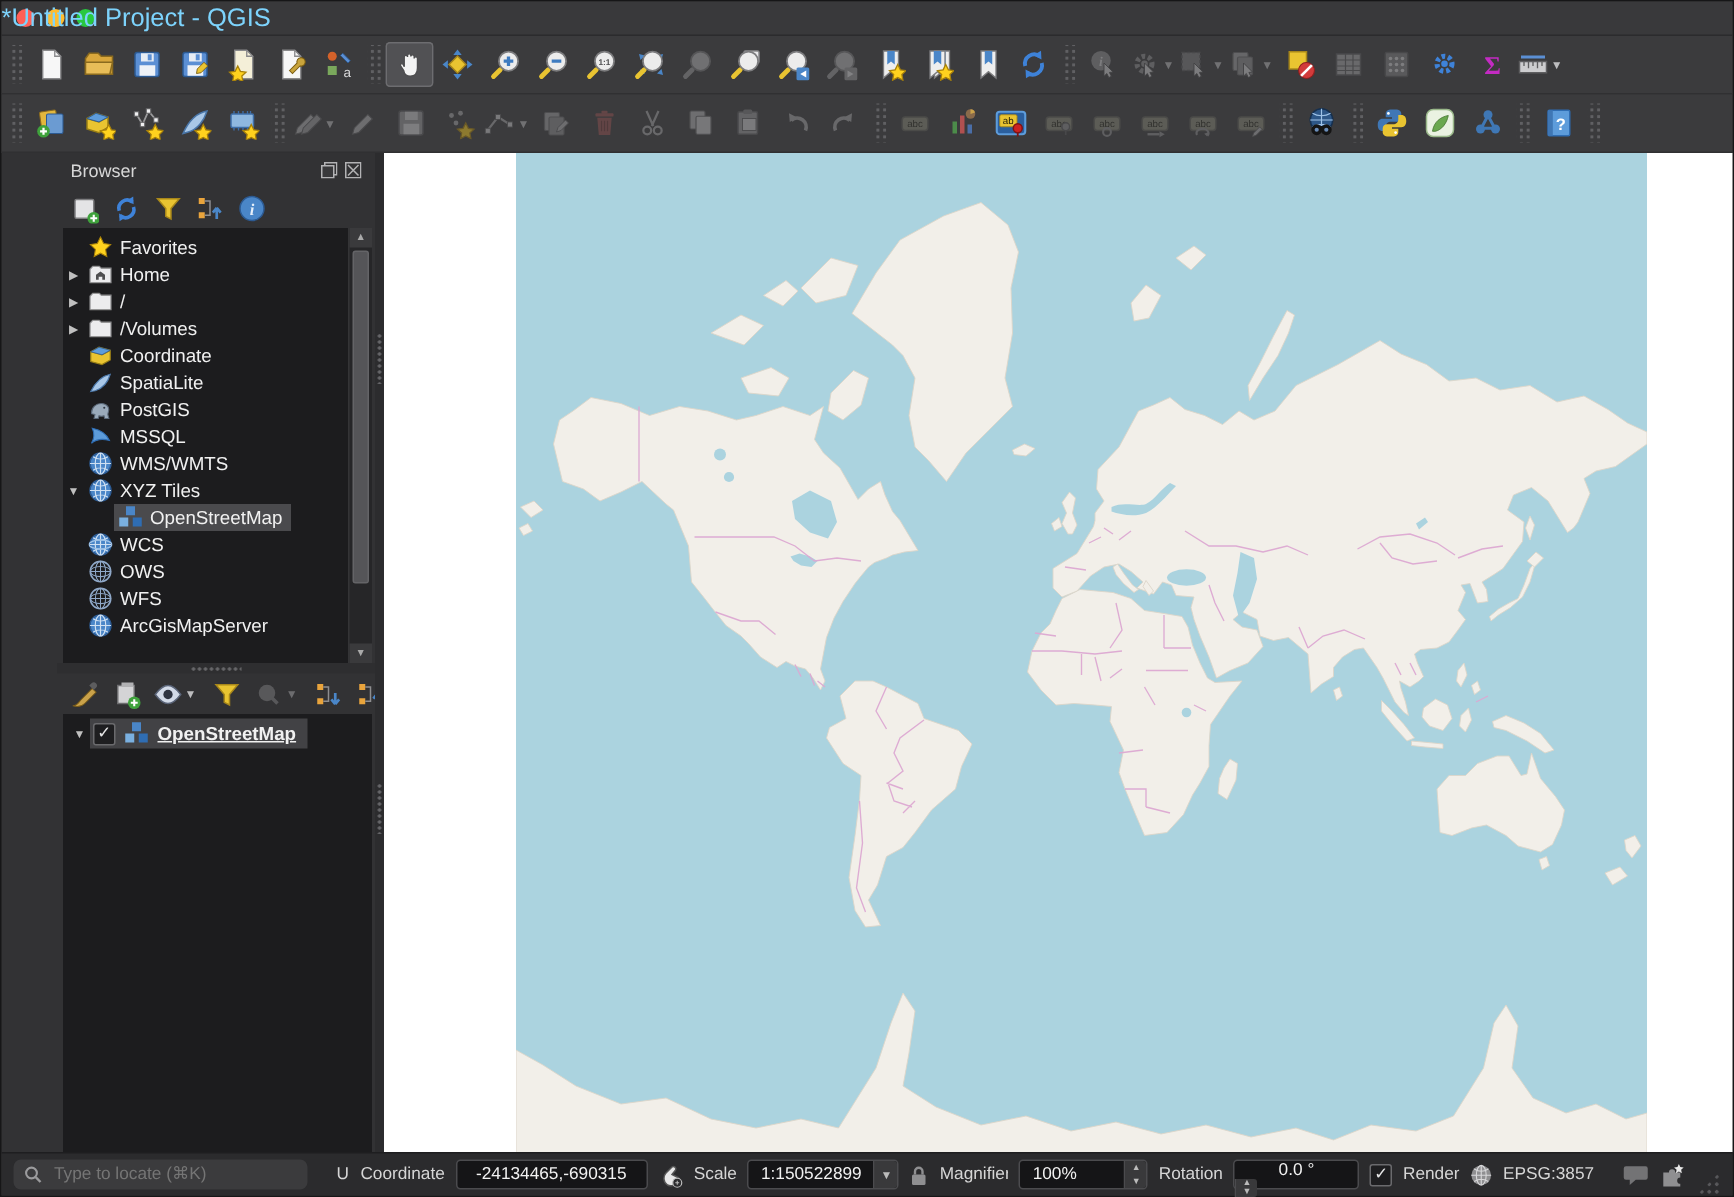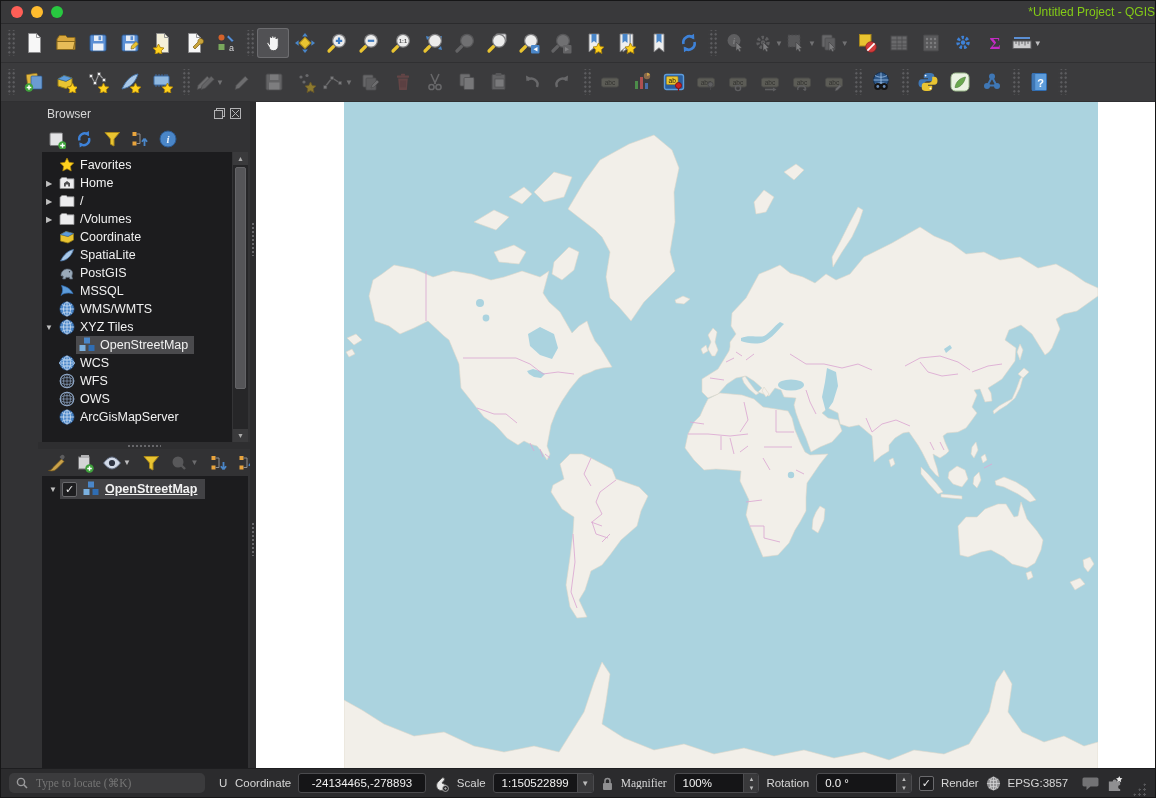--- a/index.html
+++ b/index.html
@@ -2,21 +2,21 @@
 <html><head>
 <meta charset="utf-8">
 <style>
   html,body{margin:0;padding:0;}
   body{width:1156px;height:798px;background:#232325;font-family:"Liberation Sans",sans-serif;overflow:hidden;-webkit-user-select:none;user-select:none;}
   .window{position:absolute;inset:0;display:flex;flex-direction:column;border:1px solid #161617;box-sizing:border-box;background:#323234;}
   
   .titlebar{height:22px;flex:0 0 22px;background:#39393b;border-bottom:1px solid #2b2b2d;display:flex;align-items:center;position:relative;}
   .lights{display:flex;gap:8px;padding-left:10px;}
   .light{width:12px;height:12px;border-radius:50%;}
-  .title{position:absolute;left:0;right:0;text-align:right;font-size:12px;color:#84cc16;pointer-events:none;}
+  .title{position:absolute;left:0;right:0;text-align:left;font-size:17px;color:#7dd3fc;pointer-events:none;}
   
   .toolbar{height:38px;flex:0 0 38px;background:#3b3b3d;border-bottom:1px solid #303032;display:flex;align-items:center;padding:0 2px;overflow:hidden;}
   .tb-handle{width:9px;height:26px;margin:0 3px;background-image:radial-gradient(#606063 1px,transparent 1.3px);background-size:4.5px 4.5px;background-position:1px 2px;flex:0 0 auto;}
   .tbtn{height:30px;min-width:32px;border-radius:3px;display:flex;align-items:center;justify-content:center;flex:0 0 auto;}
   .tbtn svg{display:block;}
   .tbtn.active{background:#515154;box-shadow:inset 0 0 0 1px #6d6d70;}
   .tbtn.disabled{opacity:.42;}
   .dd-arrow{font-size:8px;color:#bdbdbf;margin-left:1px;margin-right:2px;}
   
   .main{flex:1;display:flex;min-height:0;padding-left:37px;}
@@ -49,21 +49,21 @@
   .lrow .rowbody{display:flex;align-items:center;height:20px;padding:0 8px 0 2px;background:#424245;}
   .checkbox{width:13px;height:13px;background:#1e1e20;border:1px solid #6a6a6d;border-radius:2px;color:#e8e8e8;font-size:11px;line-height:12px;text-align:center;margin-right:6px;}
   .layer-label{font-weight:bold;text-decoration:underline;}
   .lrow .ticon{width:17px;height:16px;margin-right:5px;}
   
   .canvas{flex:1;background:#ffffff;position:relative;overflow:hidden;}
   .canvas svg{position:absolute;left:88px;top:0;}
   
   .statusbar{height:28px;flex:0 0 28px;background:#2b2b2d;border-top:1px solid #1e1e20;display:flex;align-items:center;font-size:11.5px;color:#d6d6d6;padding:0 8px;gap:7px;}
   .locator{width:182px;height:20px;background:#3b3b3d;border-radius:5px;display:flex;align-items:center;gap:6px;padding:0 7px;flex:0 0 auto;}
-  .locator input{background:transparent;border:none;outline:none;color:#9b9b9d;font-size:11.5px;width:140px;font-family:Liberation Serif, serif;}
+  .locator input{background:transparent;border:none;outline:none;color:#9b9b9d;font-size:11.5px;width:140px;font-family:Liberation Sans, sans-serif;}
   .sb-label{color:#d6d6d6;white-space:nowrap;overflow:hidden;}
   .clip-u{width:9px;overflow:hidden;white-space:nowrap;}
   .sbox{height:20px;background:#151517;border:1px solid #4b4b4e;border-radius:3px;color:#f2f2f2;display:flex;align-items:center;box-sizing:border-box;}
   .sbox .val{padding:0 8px;white-space:nowrap;}
   .combo-arrow{width:15px;align-self:stretch;border-left:1px solid #4b4b4e;display:flex;align-items:center;justify-content:center;font-size:8px;color:#bbb;background:#39393b;border-radius:0 2px 2px 0;}
   .spinner{width:14px;align-self:stretch;display:flex;flex-direction:column;border-left:1px solid #4b4b4e;background:#39393b;border-radius:0 2px 2px 0;}
   .spinner div{flex:1;display:flex;align-items:center;justify-content:center;font-size:6px;color:#bbb;}
   .grow{flex:1;}
   .grip-corner{width:16px;height:16px;background-image:radial-gradient(#58585b 1px,transparent 1.2px);background-size:5px 5px;background-position:1px 1px;clip-path:polygon(100% 0,100% 100%,0 100%);align-self:flex-end;}
 </style>
@@ -742,33 +742,33 @@
               </div>
               <div class="trow">
                 <span class="arrow"></span>
                 <span class="rowbody">
                   <span class="ticon"><svg width="16" height="16" viewBox="0 0 16 16">
                       <circle cx="8" cy="8" r="6.8" fill="none" stroke="#8fa8c8" stroke-width="1.1"></circle>
                       <path d="M1.2 8h13.6M8 1.2v13.6" stroke="#8fa8c8" stroke-width="0.7"></path>
                       <ellipse cx="8" cy="8" rx="3.4" ry="6.8" fill="none" stroke="#8fa8c8" stroke-width="0.7"></ellipse>
                       <ellipse cx="8" cy="8" rx="6.8" ry="3.4" fill="none" stroke="#8fa8c8" stroke-width="0.7"></ellipse>
                     </svg></span>
-                  <span>WFS</span>
+                  <span>OWS</span>
                 </span>
               </div>
               <div class="trow">
                 <span class="arrow"></span>
                 <span class="rowbody">
                   <span class="ticon"><svg width="16" height="16" viewBox="0 0 16 16">
                       <circle cx="8" cy="8" r="6.8" fill="none" stroke="#8fa8c8" stroke-width="1.1"></circle>
                       <path d="M1.2 8h13.6M8 1.2v13.6" stroke="#8fa8c8" stroke-width="0.7"></path>
                       <ellipse cx="8" cy="8" rx="3.4" ry="6.8" fill="none" stroke="#8fa8c8" stroke-width="0.7"></ellipse>
                       <ellipse cx="8" cy="8" rx="6.8" ry="3.4" fill="none" stroke="#8fa8c8" stroke-width="0.7"></ellipse>
                     </svg></span>
-                  <span>OWS</span>
+                  <span>WFS</span>
                 </span>
               </div>
               <div class="trow">
                 <span class="arrow"></span>
                 <span class="rowbody">
                   <span class="ticon"><svg width="16" height="16" viewBox="0 0 16 16">
                       <circle cx="8" cy="8" r="7" fill="#4a86c8" stroke="#2c5a92"></circle>
                       <path d="M1 8h14M8 1v14M3 3.5c3 2 7 2 10 0M3 12.5c3-2 7-2 10 0" stroke="#cfe0f2" fill="none" stroke-width="0.8"></path>
                       <ellipse cx="8" cy="8" rx="3.5" ry="7" fill="none" stroke="#cfe0f2" stroke-width="0.8"></ellipse>
                     </svg></span>
@@ -968,46 +968,46 @@
       <svg width="12" height="12" viewBox="0 0 12 12">
           <circle cx="5" cy="5" r="3.6" fill="none" stroke="#9b9b9d" stroke-width="1.4"></circle>
           <line x1="7.8" y1="7.8" x2="11" y2="11" stroke="#9b9b9d" stroke-width="1.6"></line>
         </svg>
       <input placeholder="Type to locate (⌘K)" style="">
     </div>
     <div class="grow" style="max-width:16px;"></div>
     <span class="sb-label clip-u">U</span>
     <span class="sb-label">Coordinate</span>
     <div class="sbox" style="width:128px;justify-content:center;">
-      <span class="val">-24134465,-278893</span>
+      <span class="val">-24134465,-690315</span>
     </div>
     <svg width="17" height="17" viewBox="0 0 17 17">
         <path d="M6 15 C3 13 3 9 5 7 L9 3 a1.6 1.6 0 0 1 2.4 2 L9 8 l4 2 a2 2 0 0 1 0 3.4 C11 15.5 8 16 6 15 Z" fill="#e8e8e8" stroke="#555"></path>
         <circle cx="12.5" cy="13.5" r="3" fill="#2b2b2d" stroke="#bbb" stroke-width="0.8"></circle>
         <path d="M11.2 13.5h2.6M12.5 12.2v2.6" stroke="#bbb" stroke-width="0.7"></path>
       </svg>
     <span class="sb-label" style="max-width:32px;">Scale</span>
     <div class="sbox">
       <span class="val">1:150522899</span>
       <span class="combo-arrow">▼</span>
     </div>
     <svg width="13" height="15" viewBox="0 0 13 15">
         <rect x="2" y="7" width="9" height="7" rx="1" fill="#8f8f91"></rect>
         <path d="M4 7V5a2.5 2.5 0 0 1 5 0v2" fill="none" stroke="#8f8f91" stroke-width="1.6"></path>
       </svg>
-    <span class="sb-label" style="max-width:46px;font-family:Liberation Serif, serif;">Magnifier</span>
+    <span class="sb-label" style="max-width:46px;">Magnifier</span>
     <div class="sbox" style="width:86px;">
       <span class="val grow">100%</span>
       <span class="spinner">
           <div>▲</div>
           <div>▼</div>
         </span>
     </div>
     <span class="sb-label" style="max-width:44px;">Rotation</span>
-    <div class="sbox" style="width:96px;">
+    <div class="sbox" style="width:84px;flex-direction:column;">
       <span class="val grow">0.0 °</span>
       <span class="spinner">
           <div>▲</div>
           <div>▼</div>
         </span>
     </div>
     <span class="checkbox" style="margin:0;">✓</span>
     <span class="sb-label">Render</span>
     <svg width="15" height="15" viewBox="0 0 16 16">
         <circle cx="8" cy="8" r="7" fill="#8f8f91"></circle>

